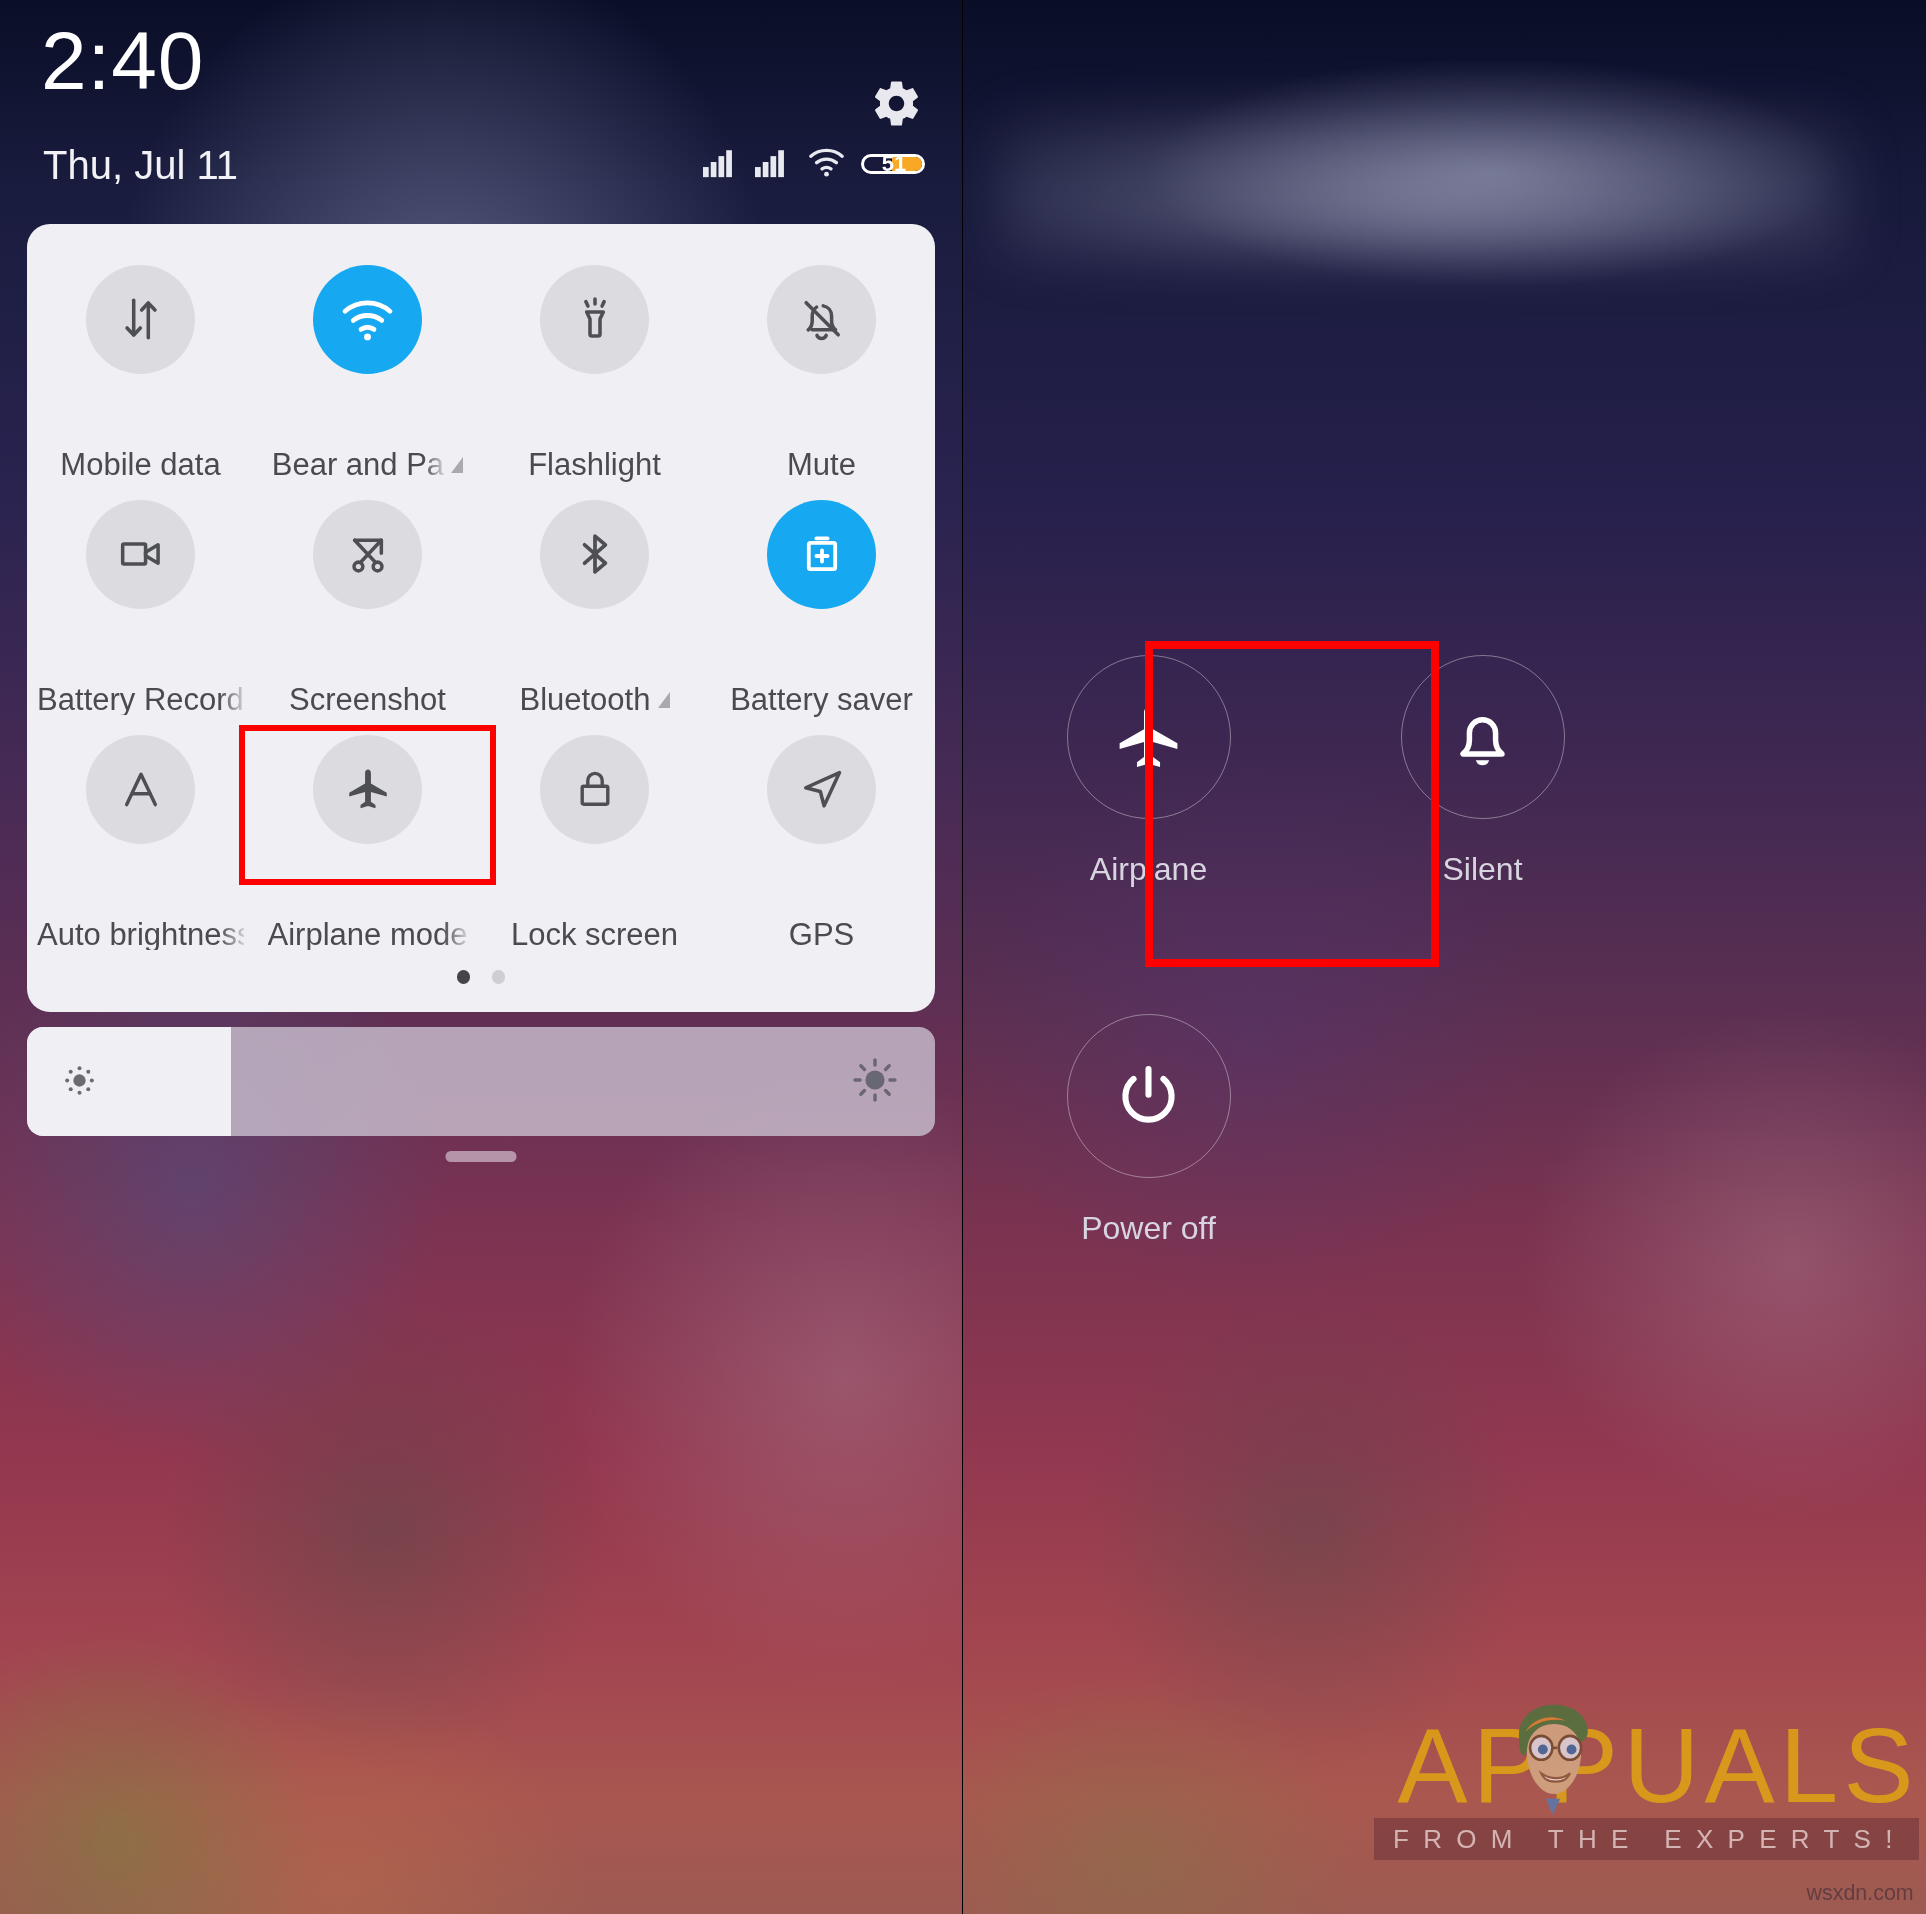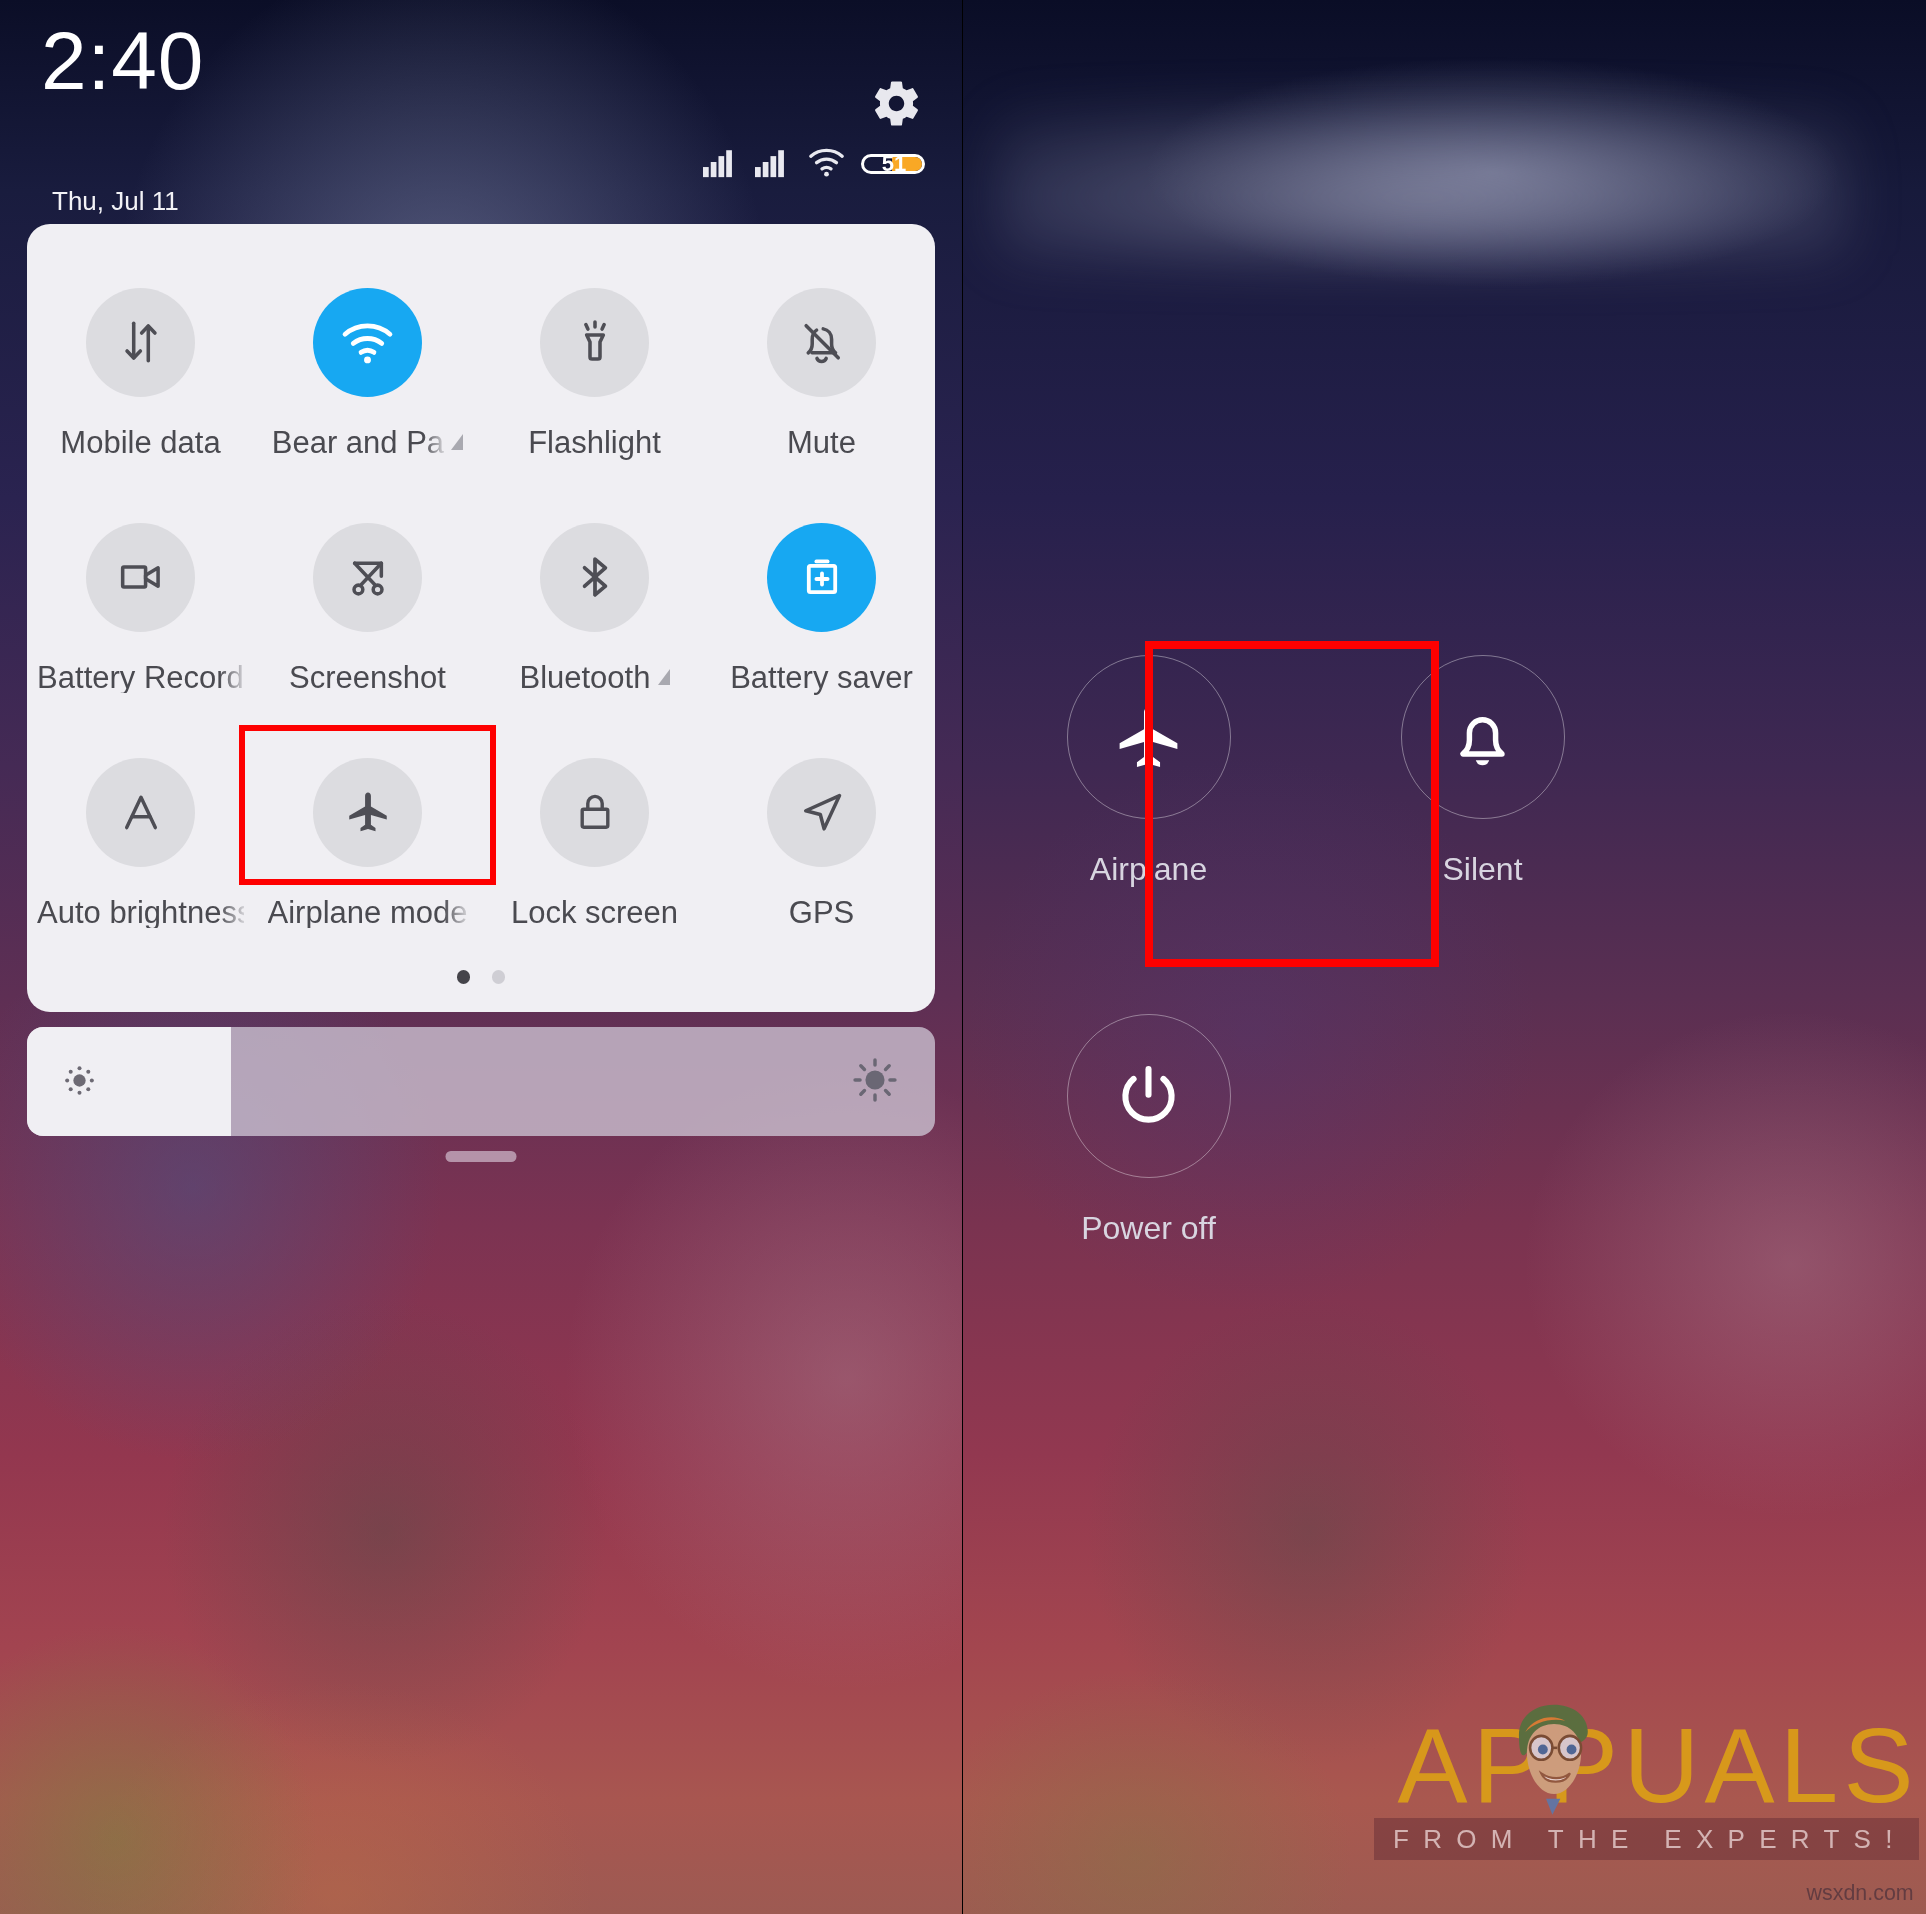--- a/index.html
+++ b/index.html
@@ -85,27 +85,26 @@
     left: 41px;
     top: 19.6px;
     font-size: 82px;
     font-weight: 300;
     color: #ffffff;
     letter-spacing: 0.9px;
     line-height: 1;
   }
   .datestr {
     position: absolute;
-    left: 52px;
+    left: 43px;
     top: 145px;
-    font-size: 26px;
+    font-size: 40px;
     font-weight: 400;
     color: #f2f2f6;
     line-height: 1;
-    margin-top: 43px;
   }
   .gear {
     position: absolute;
     right: 39px;
     top: 77px;
   }
   .status-icons {
     position: absolute;
     right: 37px;
     top: 146px;
@@ -160,21 +159,21 @@
     top: 21.4px;
     display: grid;
     grid-template-columns: repeat(4, 1fr);
     grid-template-rows: repeat(3, 235px);
   }
   .qs-tile {
     position: relative;
     display: flex;
     flex-direction: column;
     align-items: center;
-    justify-content: center;
+    justify-content: space-between;
     padding-top: 19.6px;
   }
   .qs-circle {
     width: 109px;
     height: 109px;
     border-radius: 50%;
     background: #dcdce0;
     display: flex;
     align-items: center;
     justify-content: center;

